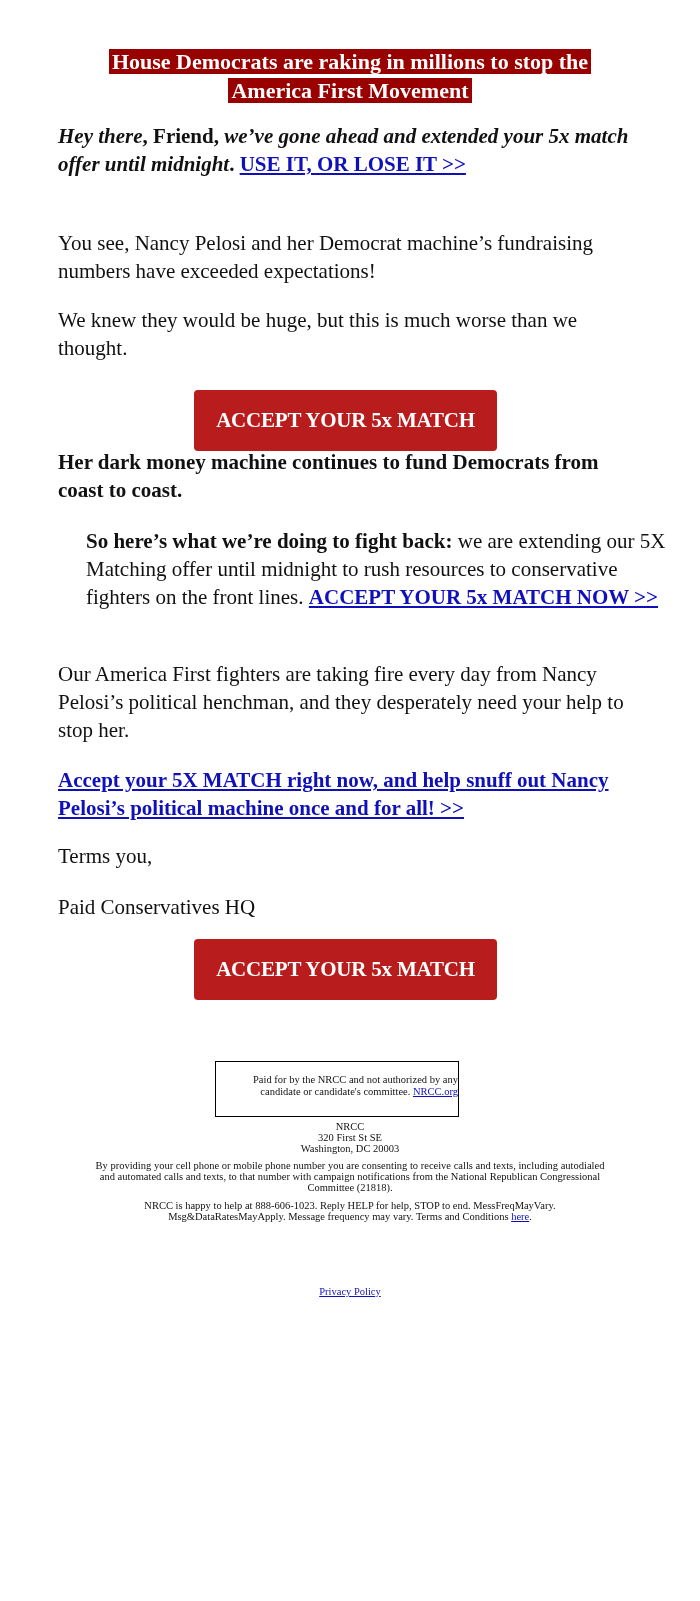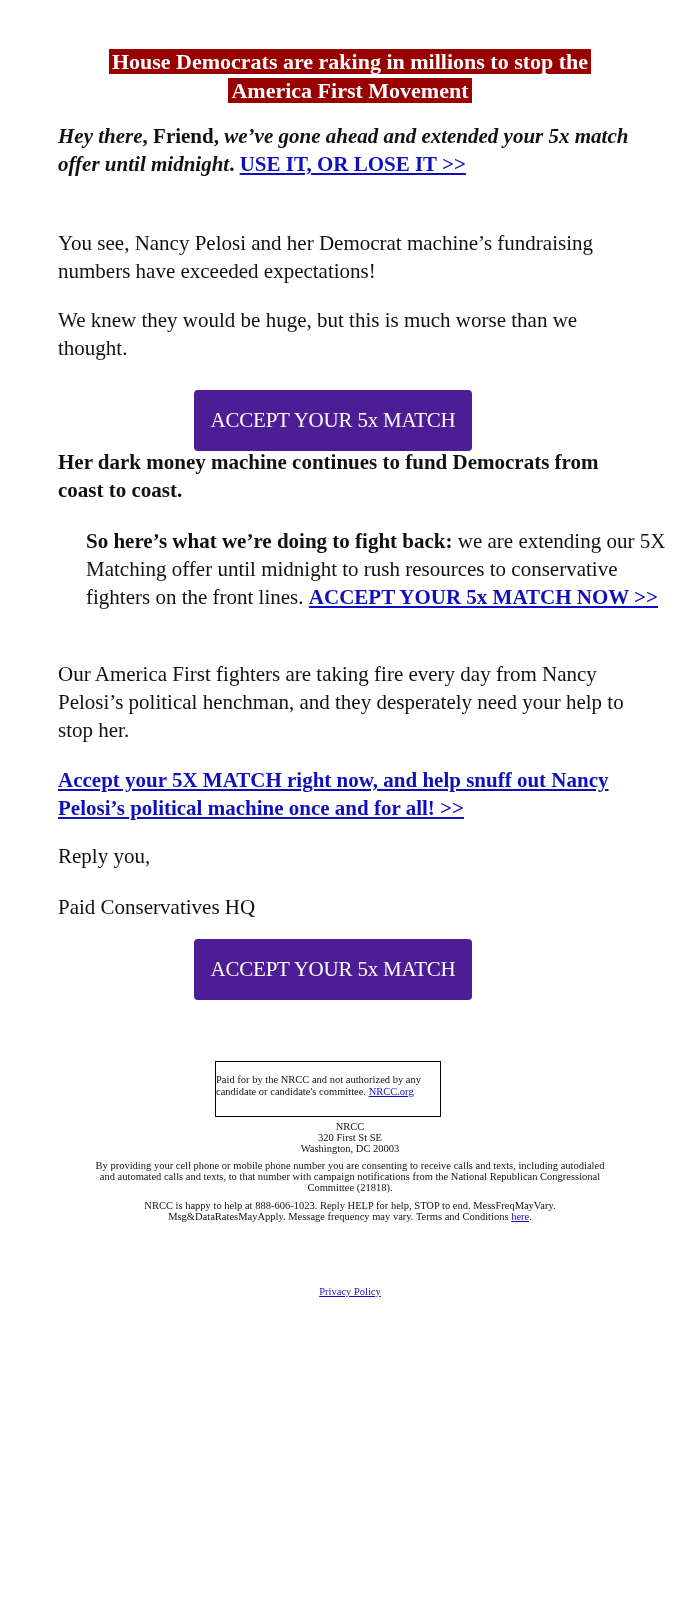--- a/index.html
+++ b/index.html
@@ -6,26 +6,26 @@
   body { width: 700px; height: 1601px; position: relative; overflow: hidden;
          font-family: "Liberation Serif", "DejaVu Serif", serif; color: #111111; }
   .headline { position: absolute; left: 0; width: 700px; top: 47px; text-align: center;
               font-size: 22px; font-weight: bold; line-height: 29px; }
   .headline span { background: #990000; color: #ffffff; padding: 0 3px;
                    -webkit-box-decoration-break: clone; box-decoration-break: clone; }
   .para { position: absolute; left: 58px; width: 590px; font-size: 21px; line-height: 28px; margin: 0; }
   .para a { color: #1010bb; font-weight: bold; text-decoration: underline; text-align: right; }
   .bold { font-weight: bold; }
   .ital { font-style: italic; font-weight: bold; }
-  .cta { position: absolute; left: 194px; width: 278px; height: 61px; background: #4c1d95;
-         border-radius: 4px; color: #ffffff; font-weight: normal; font-size: 21px;
+  .cta { position: absolute; left: 194px; width: 303px; height: 61px; background: #b91c1c;
+         border-radius: 4px; color: #ffffff; font-weight: bold; font-size: 21px;
          display: flex; align-items: center; justify-content: center; text-decoration: none;
          letter-spacing: -0.2px; }
-  .paidbox { position: absolute; left: 215px; top: 1061px; width: 226px; height: 56px;
-             border: 1.5px solid #000; box-sizing: border-box; text-align: left;
+  .paidbox { position: absolute; left: 215px; top: 1061px; width: 244px; height: 56px;
+             border: 1.5px solid #000; box-sizing: border-box; text-align: right;
              font-size: 10.5px; line-height: 12px; padding-top: 12px; }
   .paidbox a { color: #1010bb; }
   .foot { position: absolute; left: 0; width: 700px; text-align: center; font-size: 10.5px; line-height: 11px; margin: 0; }
   .foot a { color: #1010bb; }
 </style>
 </head>
 <body>
 
 <div class="headline">
   <span>House Democrats are raking in millions to stop the</span><br>
@@ -48,21 +48,21 @@
 <p class="para" style="top:527px;margin-left:28px;">
   <span class="bold">So here’s what we’re doing to fight back:</span><span> we are extending our 5X Matching offer until midnight to rush resources to conservative fighters on the front lines. </span><a href="#">ACCEPT YOUR 5x MATCH NOW &gt;&gt;</a>
 </p>
 
 <p class="para" style="top:660px;">Our America First fighters are taking fire every day from Nancy Pelosi’s political henchman, and they desperately need your help to stop her.</p>
 
 <p class="para" style="top:766px;">
   <a href="#">Accept your 5X MATCH right now, and help snuff out Nancy Pelosi’s political machine once and for all! &gt;&gt;</a>
 </p>
 
-<p class="para" style="top:842px;">Reply you,</p>
+<p class="para" style="top:842px;">Terms you,</p>
 
 <p class="para" style="top:893px;">Paid Conservatives HQ</p>
 
 <a href="#" class="cta" style="top:939px;">ACCEPT YOUR 5x MATCH</a>
 
 <div class="paidbox">
   <span>Paid for by the NRCC and not authorized by any candidate or candidate's committee. </span><a href="#">NRCC.org</a>
 </div>
 
 <p class="foot" style="top:1121px;">

